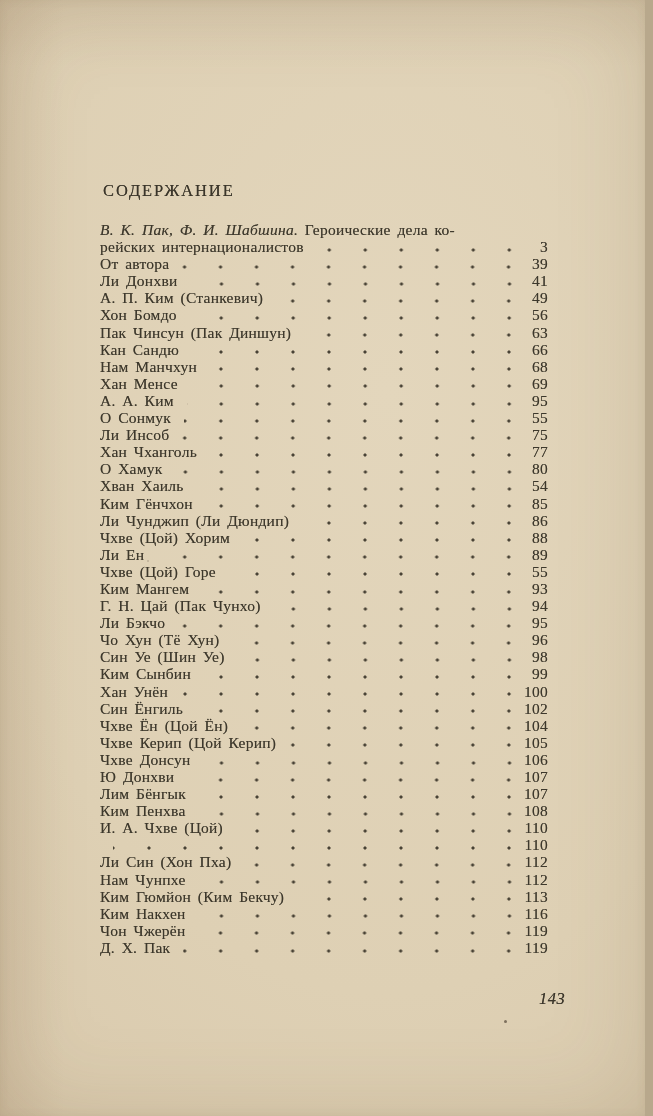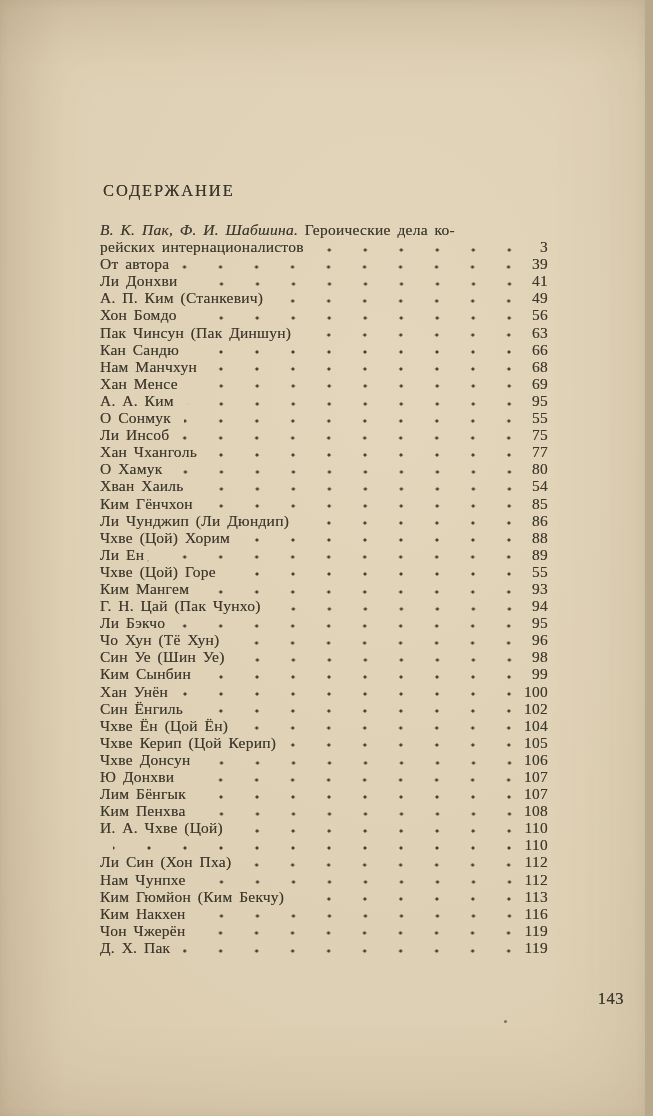--- a/index.html
+++ b/index.html
@@ -34,23 +34,24 @@
   .italic{font-style:italic;}
   .leader{
     flex:1;align-self:stretch;margin-left:13px;min-width:10px;
     background-image:radial-gradient(circle at 2px 2px, rgba(64,58,46,0.95) 1.15px, rgba(64,58,46,0) 2px);
     background-size:36px 4px;
     background-repeat:repeat-x;
     background-position:right 5px bottom 3.5px;
   }
   .pagenum{width:36px;text-align:right;white-space:pre;}
   .folio{
-    position:absolute;left:568px;top:989px;width:56px;text-align:right;
+    position:absolute;left:524px;top:989px;width:56px;text-align:center;
     font-size:16.5px;color:#3a352a;letter-spacing:0.5px;
     text-shadow:0 0 0.5px rgba(58,53,42,0.7);
+    font-style:italic;
   }
   .speck{
     position:absolute;border-radius:50%;
     background:rgba(73,62,47,0.65);
   }
   .speck.s1{left:504px;top:1020px;width:3px;height:3px;}
   .speck.s2{left:147px;top:560px;width:2px;height:2px;opacity:0.35;}
 </style>
 </head>
 <body>

